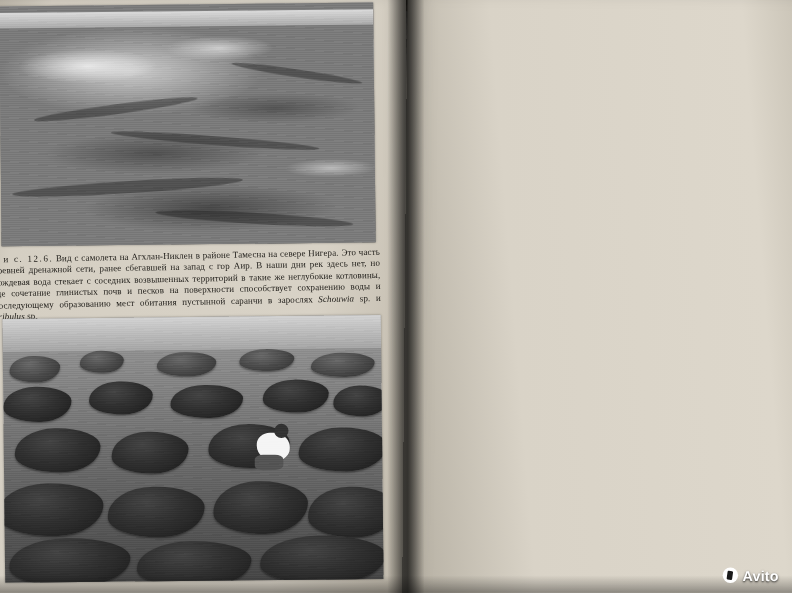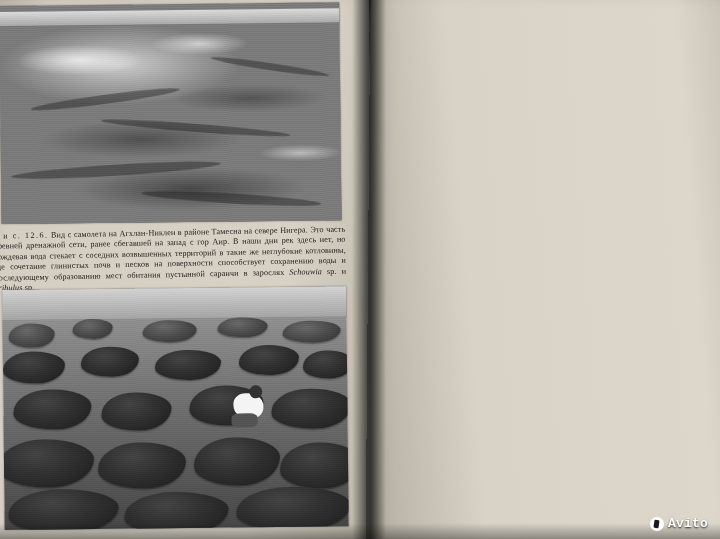--- a/index.html
+++ b/index.html
@@ -186,24 +186,23 @@
     left: 0; bottom: 0; width: 720px; height: 16px;
     background: linear-gradient(to bottom, rgba(0,0,0,0.0), rgba(0,0,0,0.35));
     pointer-events: none;
   }
 
   
   #watermark {
     position: absolute;
     right: 12px; bottom: 8px;
     display: flex;
-    align-items: center;
     gap: 4px;
     color: #ffffff;
-    font-family: Liberation Mono, monospace;
+    font-family: Liberation Sans, sans-serif;
     font-size: 13px;
     font-weight: bold;
     text-shadow: 0 1px 2px rgba(0,0,0,0.85);
     z-index: 20;
   }
   #watermark .wm-dot {
     width: 14px; height: 14px;
     border-radius: 50%;
     background: #ffffff;
     position: relative;

